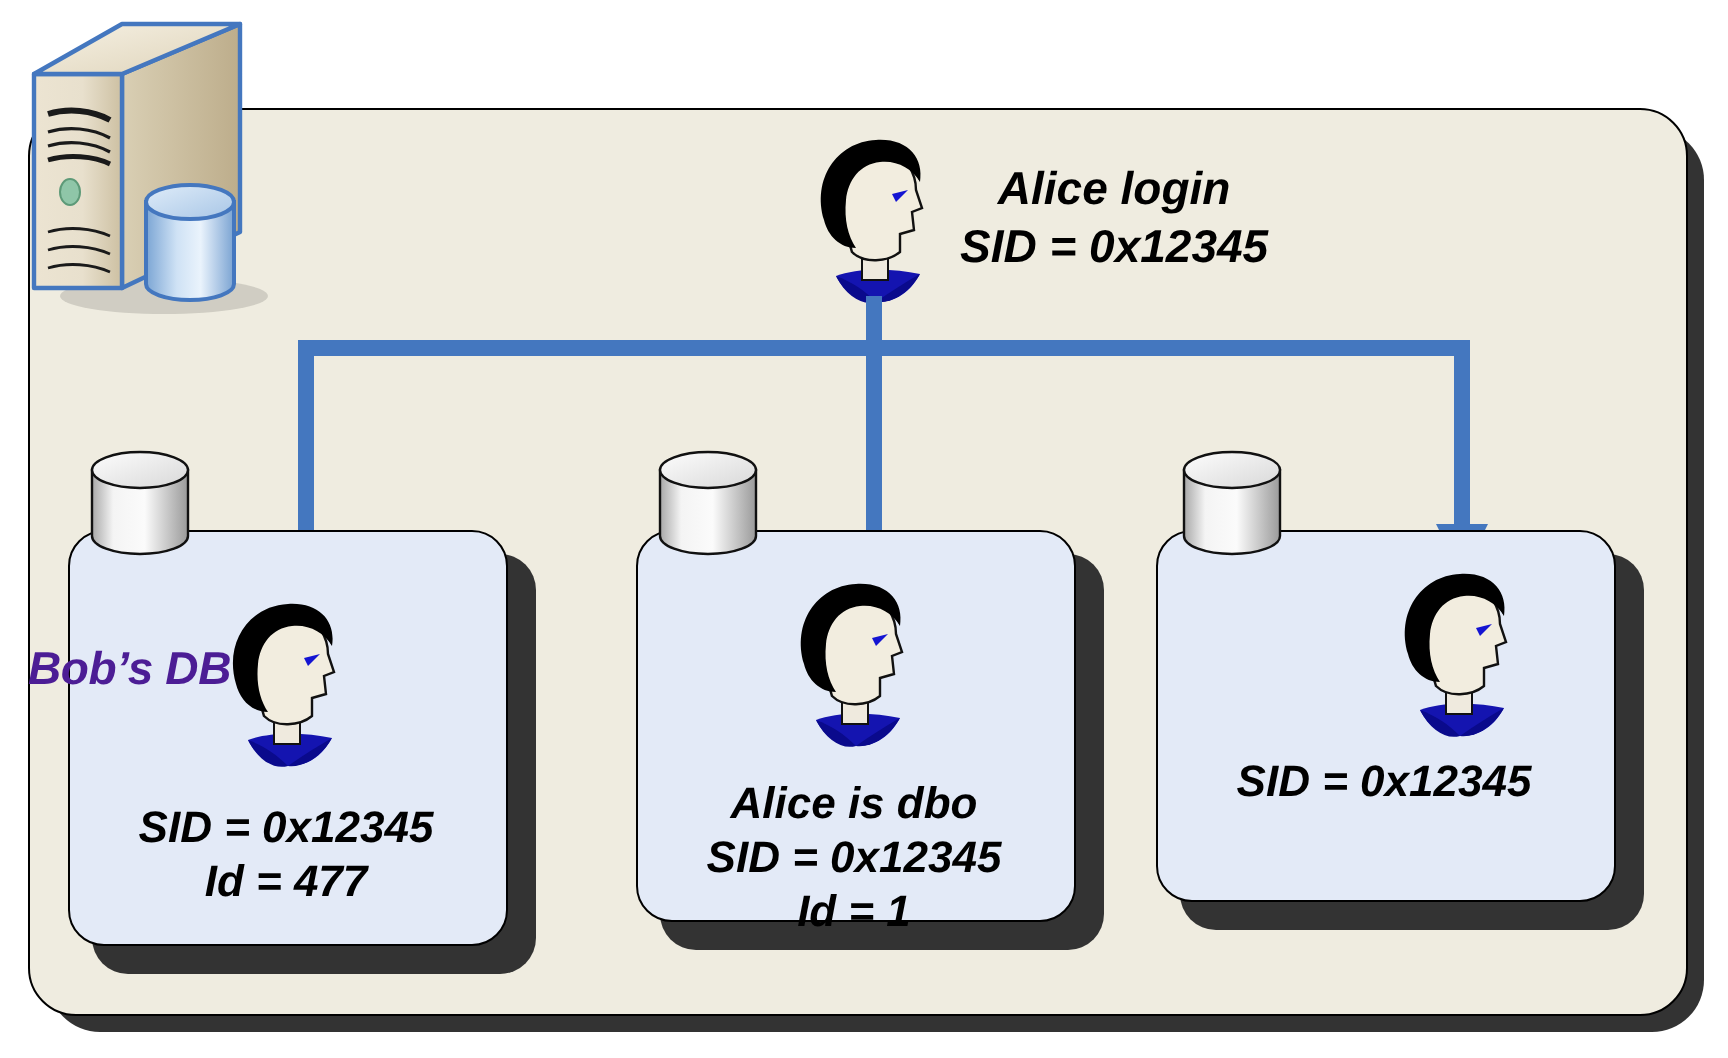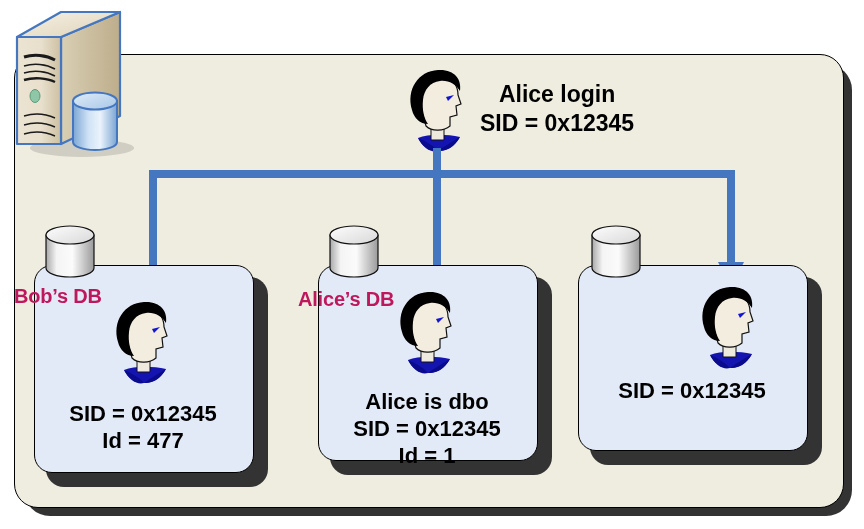--- a/index.html
+++ b/index.html
@@ -1,19 +1,19 @@
 <!DOCTYPE html>
 <html><head>
 <meta charset="utf-8">
 <style>
   html,body{margin:0;padding:0;background:#ffffff;}
   body{width:864px;height:529px;overflow:hidden;
        font-family:"Liberation Sans","DejaVu Sans",sans-serif;}
 
-  #stage{position:relative;width:864px;height:447px;background:#fff;}
+  #stage{position:relative;width:864px;height:447px;background:#fff;font-style:italic;}
 
   
   .outer-shadow{
     position:absolute;left:24px;top:64px;width:828px;height:452px;
     background:#333333;border-radius:26px;
   }
   .outer{
     position:absolute;left:14px;top:54px;width:828px;height:452px;
     background:#efece0;border:1.5px solid #000;border-radius:24px;
   }
@@ -30,22 +30,22 @@
     border-left:13px solid transparent;border-right:13px solid transparent;
     border-top:26px solid #4477bf;}
 
   .stub{position:absolute;left:433px;top:148px;width:8px;height:26px;background:#4477bf;}
 
   
   .db-shadow{position:absolute;background:#333333;border-radius:18px;}
   .db-box{position:absolute;background:#e3eaf7;border:1.5px solid #000;border-radius:18px;}
 
   .db-label{
-    position:absolute;font-size:20px;font-weight:bold;color:#be185d;
-    white-space:nowrap;letter-spacing:-0.2px;
+    position:absolute;font-size:23px;font-weight:bold;color:#4c1d95;
+    white-space:nowrap;letter-spacing:-0.2px;margin-top:36px;
   }
 
   
   .drum{position:absolute;width:56px;height:62px;}
 
   
   .avatar{position:absolute;width:78px;height:92px;}
 
   .db-text{
     position:absolute;text-align:center;font-size:22px;font-weight:bold;
@@ -206,21 +206,20 @@
   <div class="db-shadow" style="left:330px;top:277px;width:222px;height:198px;"></div>
   <div class="db-box" style="left:318px;top:265px;width:218px;height:194px;"></div>
 
   <div class="drum" style="left:326px;top:222px;">
     <svg width="56" height="62" viewBox="0 0 56 62">
       <path d="M4,13 L4,46 A24,9 0 0 0 52,46 L52,13 Z" fill="url(#dr1)" stroke="#111" stroke-width="1.2"></path>
       <ellipse cx="28" cy="13" rx="24" ry="9" fill="url(#dr1t)" stroke="#111" stroke-width="1.2"></ellipse>
     </svg>
   </div>
 
-  <div class="db-label" style="left:298px;top:288px;">Alice’s DB</div>
 
   <div class="avatar" style="left:388px;top:290px;">
     <svg width="78" height="92" viewBox="0 0 78 92">
       <path d="M20,70 C30,66 48,66 62,69 C56,80 48,83 40,83 C31,83 24,78 20,70 Z" fill="#1414b0"></path>
       <path d="M20,70 C28,73 34,77 40,83 C33,85 25,80 20,70 Z" fill="#0a0a8c"></path>
       <path d="M62,69 C55,73 47,78 40,83 C48,84 57,78 62,69 Z" fill="#0a0a8c"></path>
       <path d="M33,57 L33,72 L46,72 L46,57 Z" fill="#efeade" stroke="#111" stroke-width="1"></path>
       <path d="M22,26 C22,13 34,5 45,7 C55,9 60,19 60,27 L63,36 L58,38 L59,47
                L52,49 L52,58 C46,63 34,64 28,58 L24,44 Z" fill="#f2eddf" stroke="#111" stroke-width="1.2"></path>
       <path d="M14,42 C8,22 20,3 40,2 C56,1 64,11 62,23 C58,16 50,12 42,13

